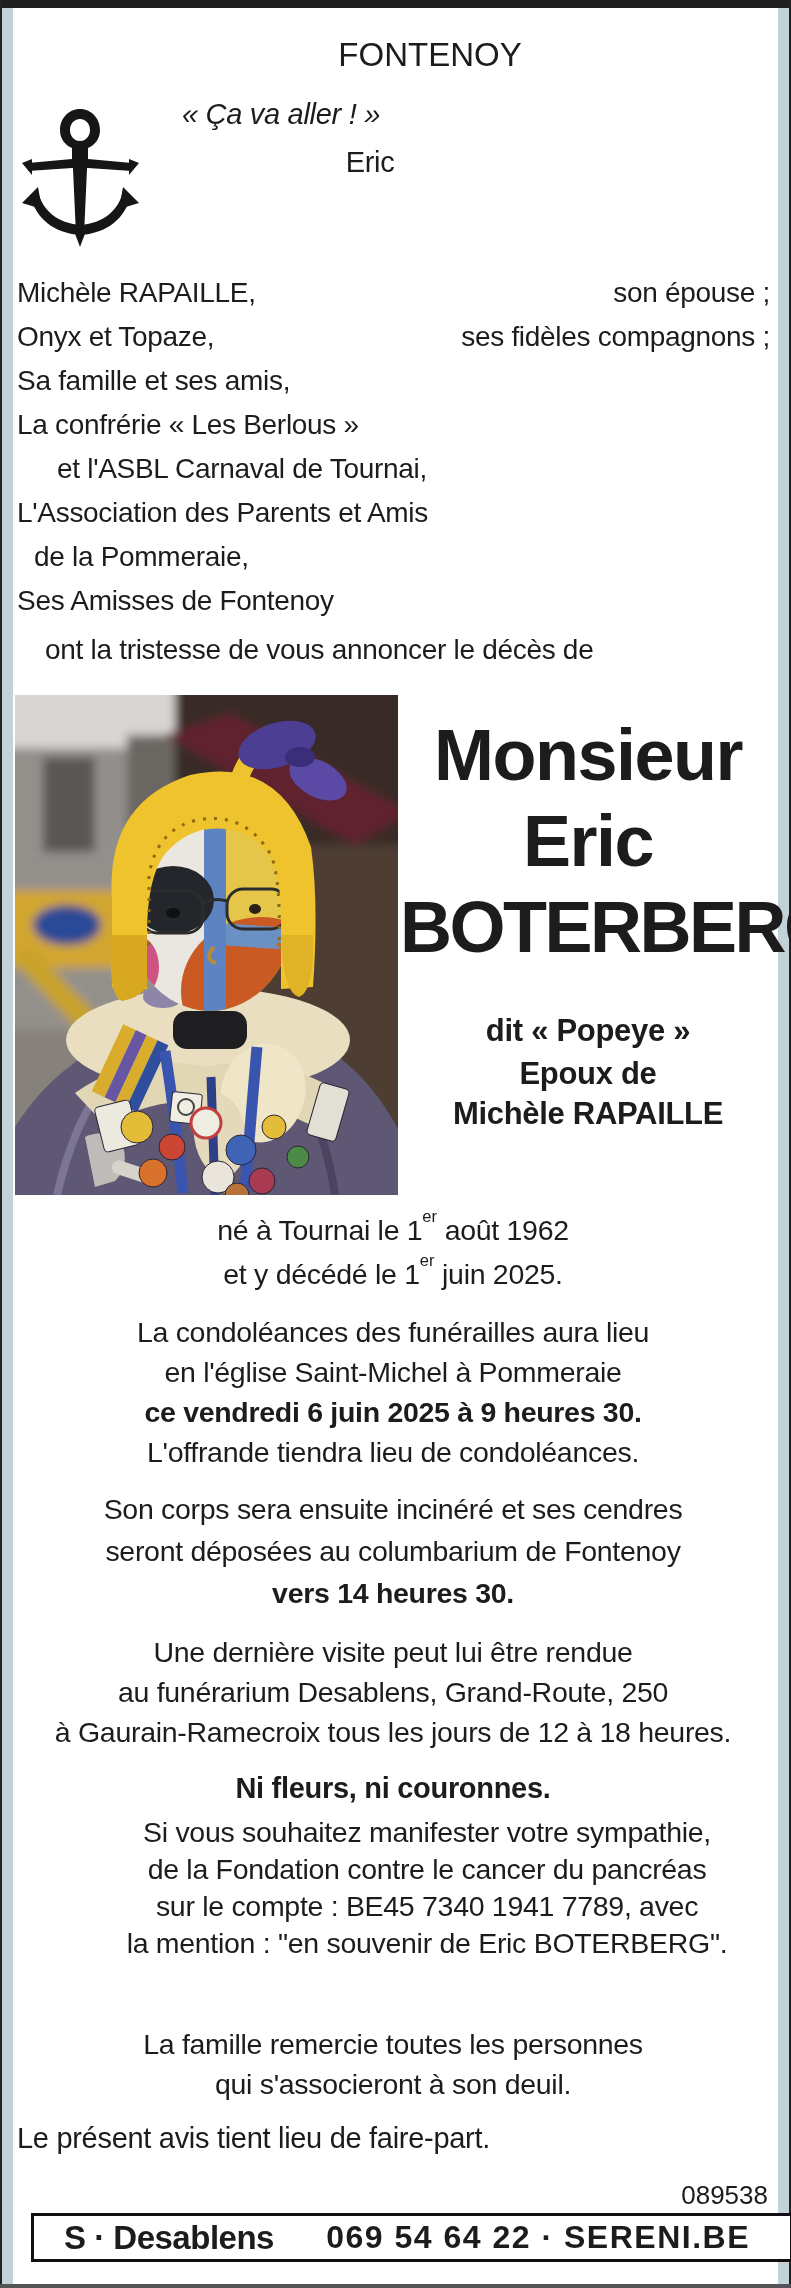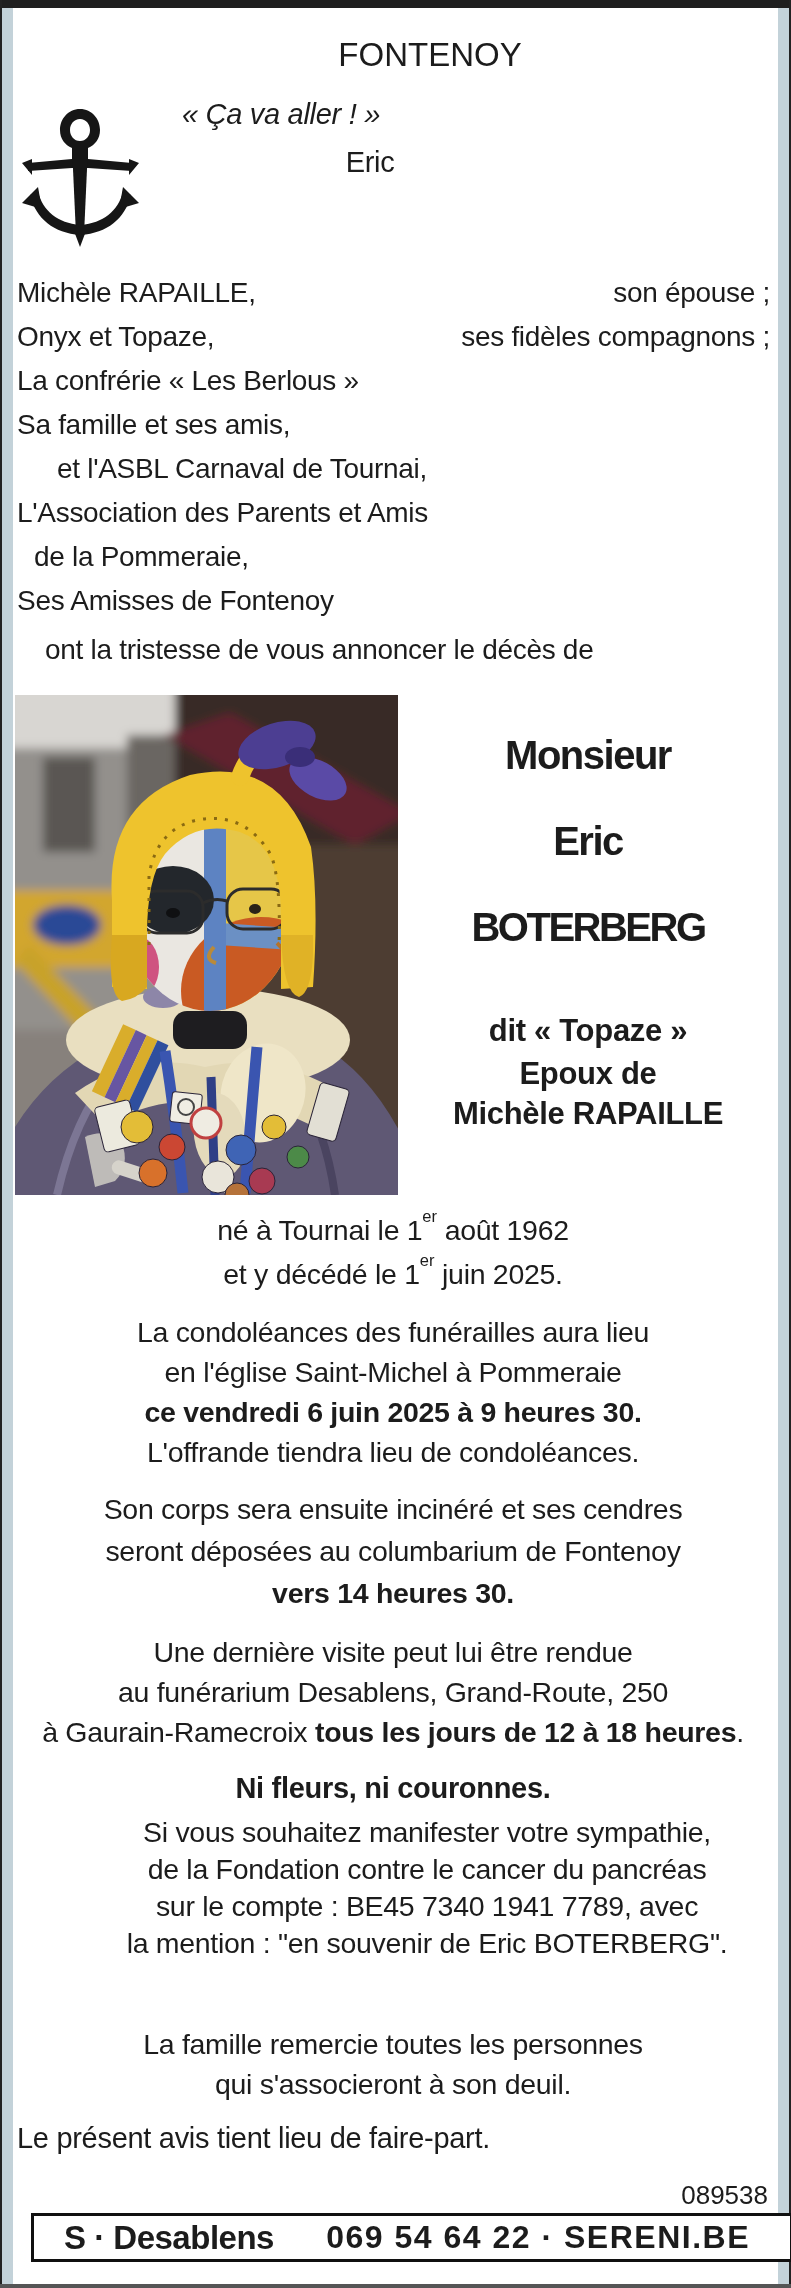--- a/index.html
+++ b/index.html
@@ -26,36 +26,36 @@
   .m-row{height:44px;display:flex;justify-content:space-between;align-items:baseline;font-size:28px;line-height:34px;}
   .m-row .m-rel{padding-right:2px;}
   .indent-lg{padding-left:40px;}
   .indent-sm{padding-left:17px;}
   .announce{left:45px;top:634px;font-size:28px;}
 
   .photo{left:15px;top:695px;width:383px;height:500px;overflow:hidden;background:#6b6661;}
   .photo svg{display:block;width:383px;height:500px;}
 
   .names{left:400px;top:712px;width:376px;text-align:center;font-weight:700;}
-  .d-big{font-size:40px;line-height:86px;letter-spacing:-1.5px;}
+  .d-big{font-size:72px;line-height:86px;letter-spacing:-1.5px;}
   .d-last{letter-spacing:-2.5px;}
   .d-nick{margin-top:38px;font-size:31px;line-height:46px;}
   .d-spouse{font-size:31px;line-height:40px;}
 
   .center-block{left:1px;width:784px;text-align:center;font-size:28.5px;}
   .dates{top:1205px;line-height:37px;}
   sup{font-size:0.58em;position:relative;top:-0.42em;letter-spacing:0;}
   .p-funeral{top:1312px;line-height:40px;}
   .p-cremation{top:1488px;line-height:42px;}
   .p-visit{top:1632px;line-height:40px;}
   .p-flowers{top:1772px;font-weight:700;font-size:29px;}
   .p-donation{top:1814px;line-height:37px;margin-left:34px;}
   .p-thanks{top:2024px;line-height:40px;}
   .bold{font-weight:700;}
-  b{font-weight:700;}
+  b{font-weight:400;}
 
   .notice{left:17px;top:2122px;font-size:29px;}
   .ref{left:13px;top:2180px;width:755px;text-align:right;font-size:26px;letter-spacing:0;}
 
   .footerbox{left:31px;top:2213px;width:762px;height:49px;border:3px solid #101010;box-sizing:border-box;
     display:flex;align-items:center;justify-content:space-between;padding:0 40px 0 30px;background:#fff;}
   .brand{font-size:33px;font-weight:700;letter-spacing:-0.5px;}
   .contact{font-size:32px;font-weight:700;letter-spacing:1.5px;}
 </style>
 </head>
@@ -92,24 +92,24 @@
 <div class="abs mourners">
   <div class="m-row">
     <span class="m-name">Michèle RAPAILLE,</span>
     <span class="m-rel">son épouse ;</span>
   </div>
   <div class="m-row">
     <span class="m-name">Onyx et Topaze,</span>
     <span class="m-rel">ses fidèles compagnons ;</span>
   </div>
   <div class="m-row">
+    <span class="m-name">Sa famille et ses amis,</span>
+  </div>
+  <div class="m-row">
     <span class="m-name">La confrérie « Les Berlous »</span>
-  </div>
-  <div class="m-row">
-    <span class="m-name">Sa famille et ses amis,</span>
   </div>
   <div class="m-row indent-lg">
     <span class="m-name">et l'ASBL Carnaval de Tournai,</span>
   </div>
   <div class="m-row">
     <span class="m-name">L'Association des Parents et Amis</span>
   </div>
   <div class="m-row indent-sm">
     <span class="m-name">de la Pommeraie,</span>
   </div>
@@ -225,21 +225,21 @@
         <circle cx="222" cy="500" r="12" fill="#b5723a"></circle>
       </g>
     </g>
   </svg>
 </div>
 
 <div class="abs names">
   <div class="d-big">Monsieur</div>
   <div class="d-big">Eric</div>
   <div class="d-big d-last">BOTERBERG</div>
-  <div class="d-nick">dit « Topaze »</div>
+  <div class="d-nick">dit « Popeye »</div>
   <div class="d-spouse">Epoux de</div>
   <div class="d-spouse">Michèle RAPAILLE</div>
 </div>
 
 <div class="abs center-block dates">
   <div><span>né à Tournai le 1</span><sup>er</sup><span> août 1962</span></div>
   <div><span>et y décédé le 1</span><sup>er</sup><span> juin 2025.</span></div>
 </div>
 
 <div class="abs center-block p-funeral">

